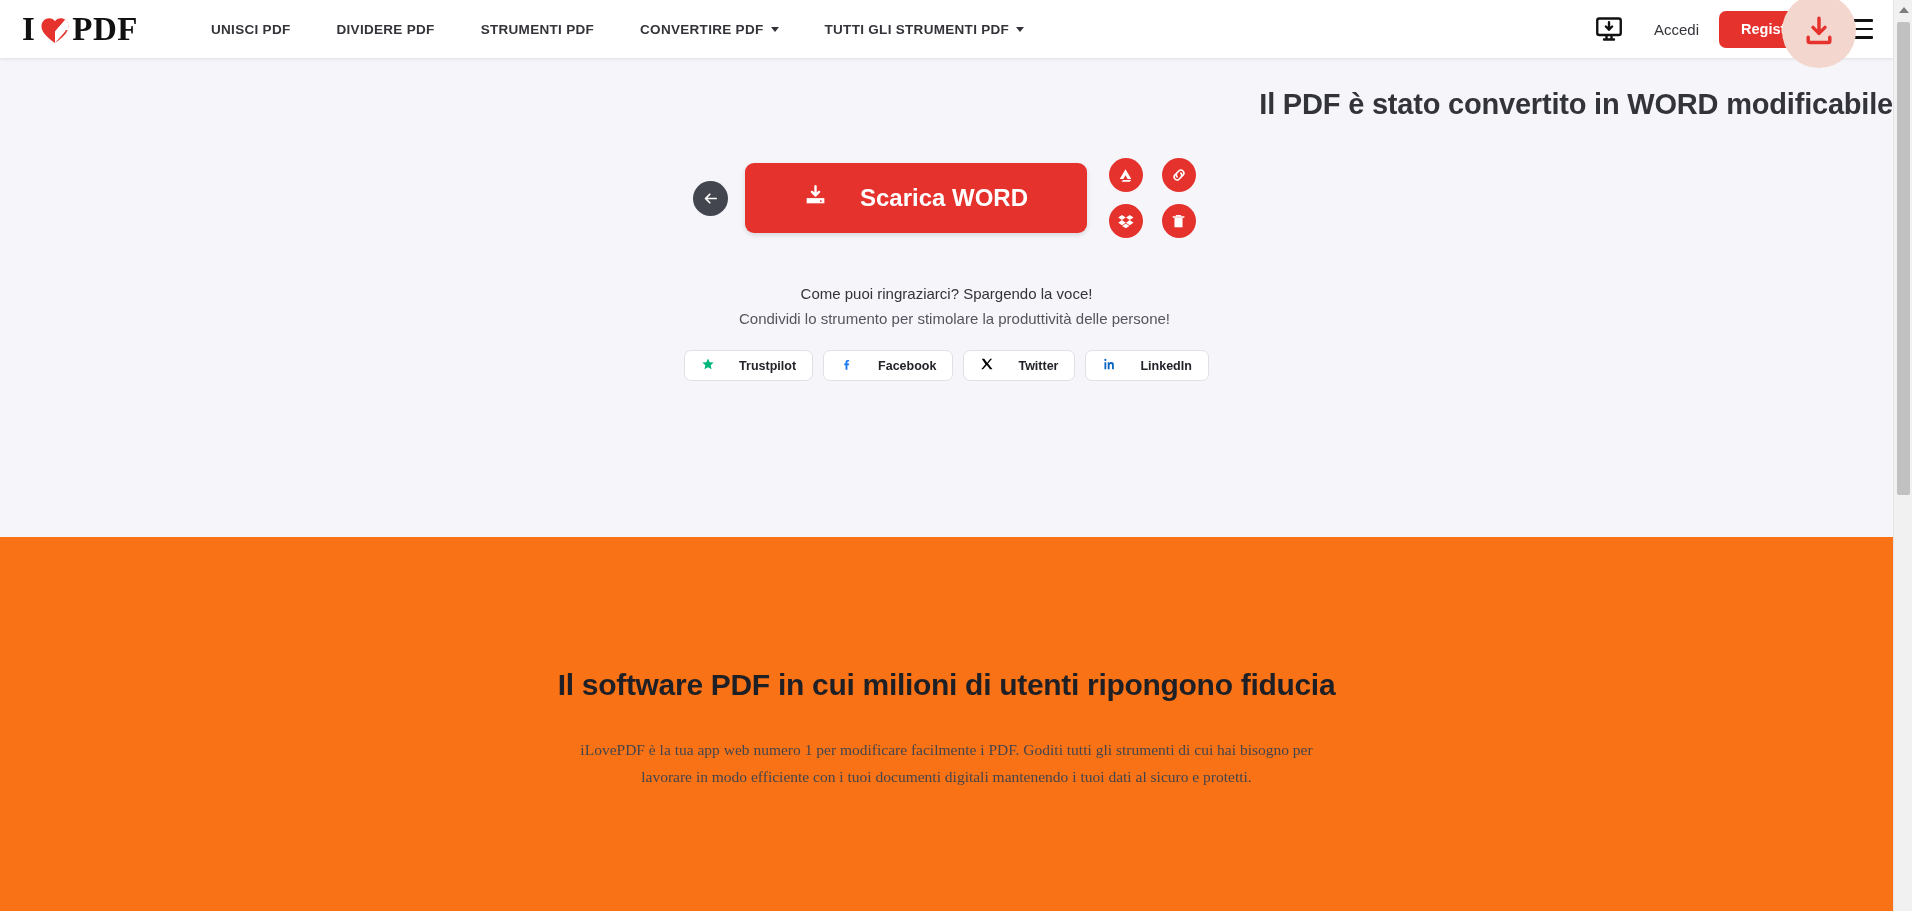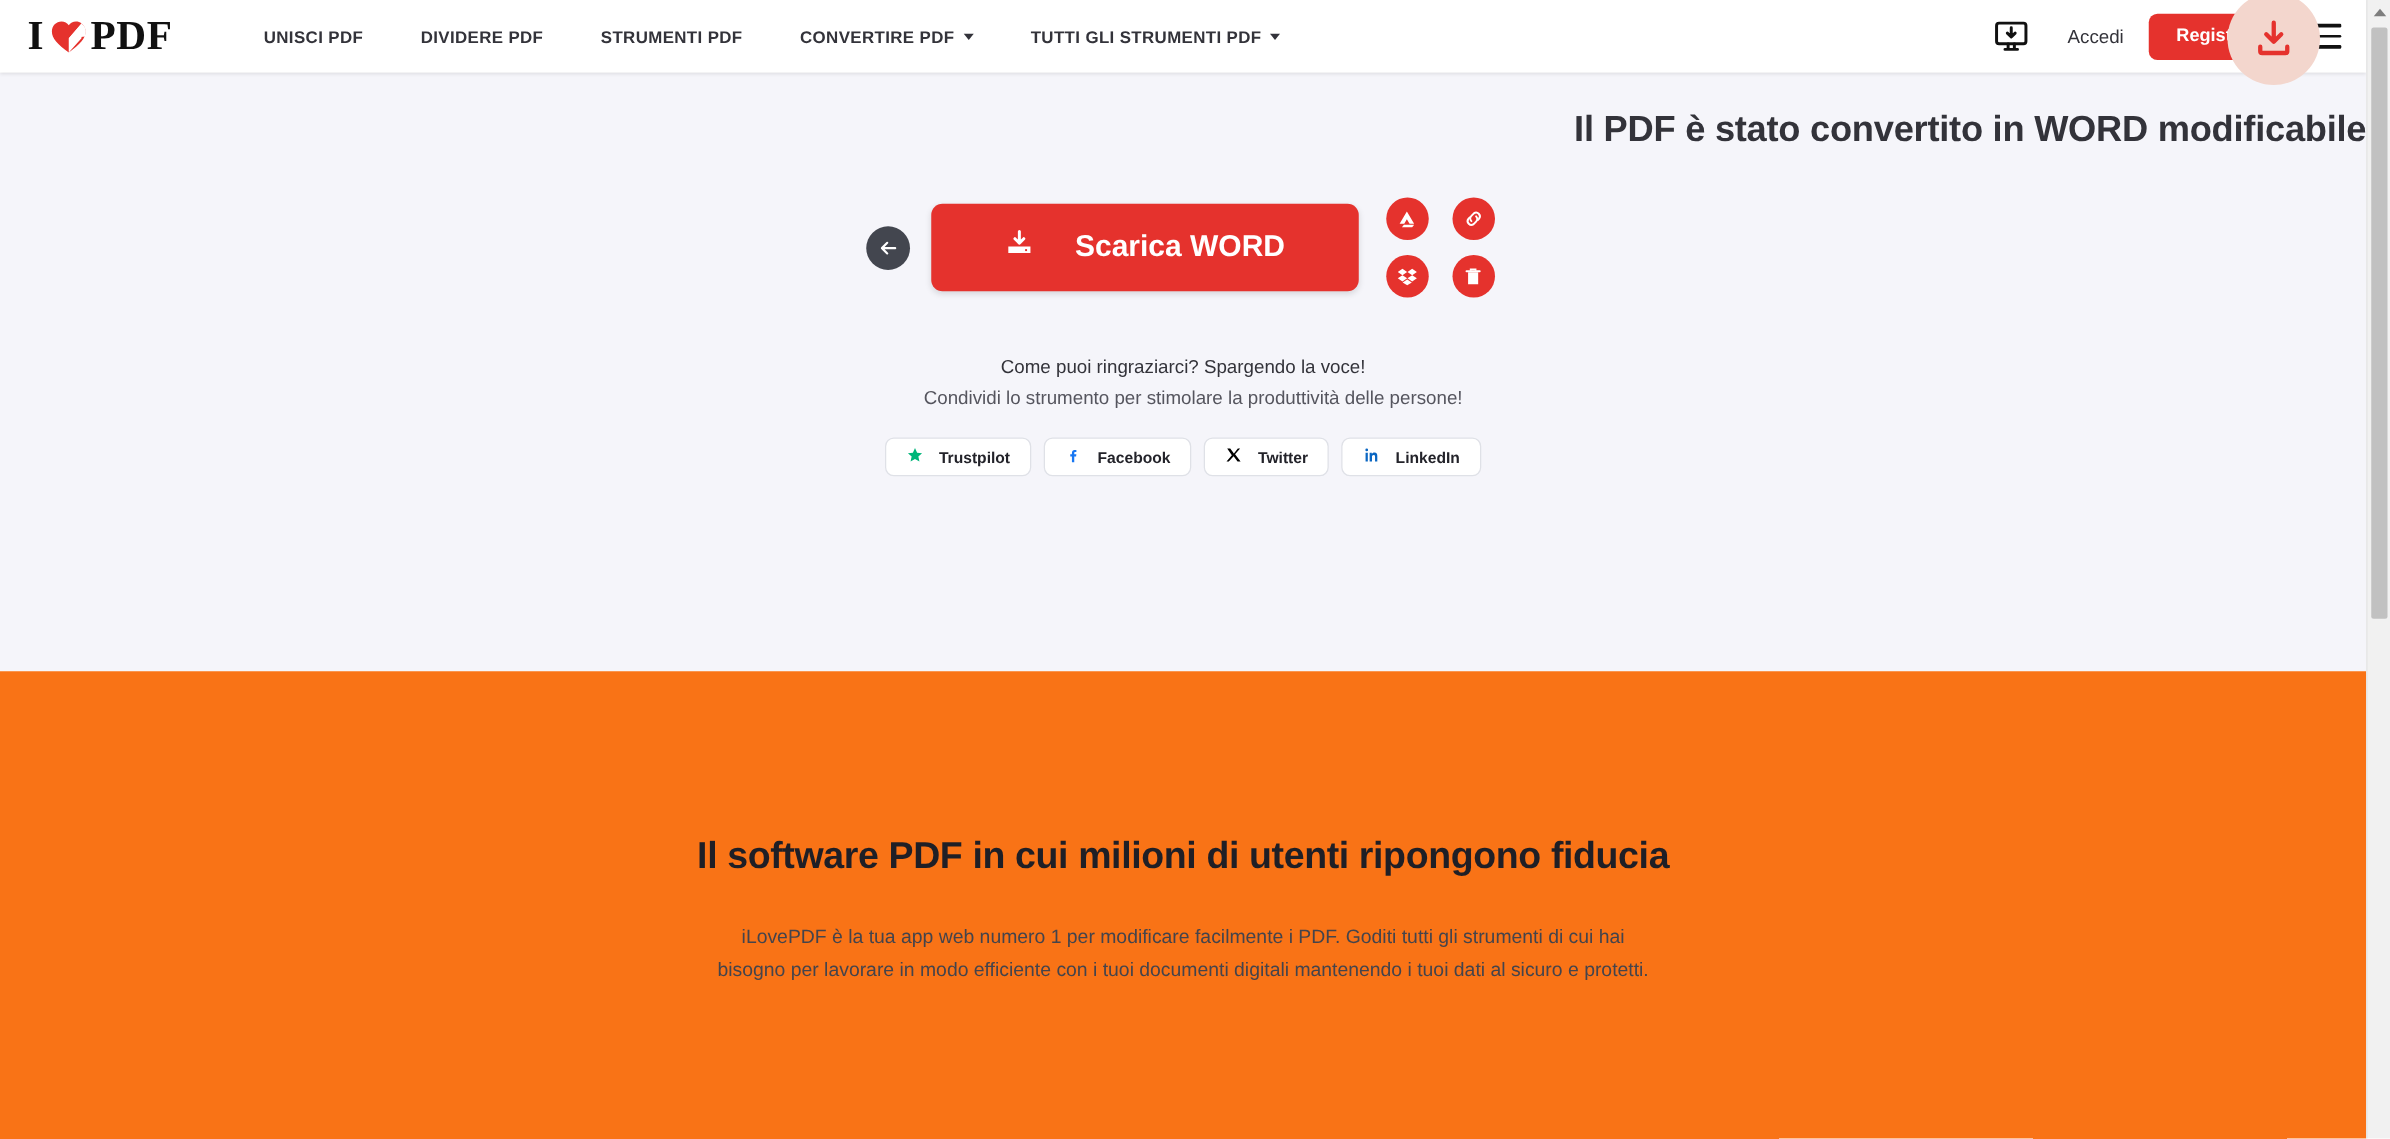--- a/index.html
+++ b/index.html
@@ -228,21 +228,21 @@
     margin-top: 23px;
   }
   .social-btn {
     background: #ffffff;
     border: 1px solid #dfe1e7;
     border-radius: 7px;
     height: 31px;
     padding: 14px 16px;
     display: flex;
     align-items: center;
-    gap: 12px;
+    gap: 24px;
     font-size: 12.5px;
     font-weight: bold;
     color: #23232a;
     cursor: pointer;
     font-family: "Liberation Sans", sans-serif;
   }
 
   
   #trust {
     position: absolute;
@@ -258,20 +258,21 @@
     font-weight: bold;
     color: #1f1f26;
     letter-spacing: -0.3px;
   }
   #trust-sub {
     margin: 35px auto 0;
     width: 760px;
     font-size: 15.5px;
     line-height: 1.72;
     color: #44444c;
+    font-family: Liberation Serif, serif;
   }
   #brand-row {
     position: absolute;
     top: 352px;
     left: 0;
     width: 1893px;
     height: 40px;
     display: flex;
     justify-content: center;
     gap: 264px;

